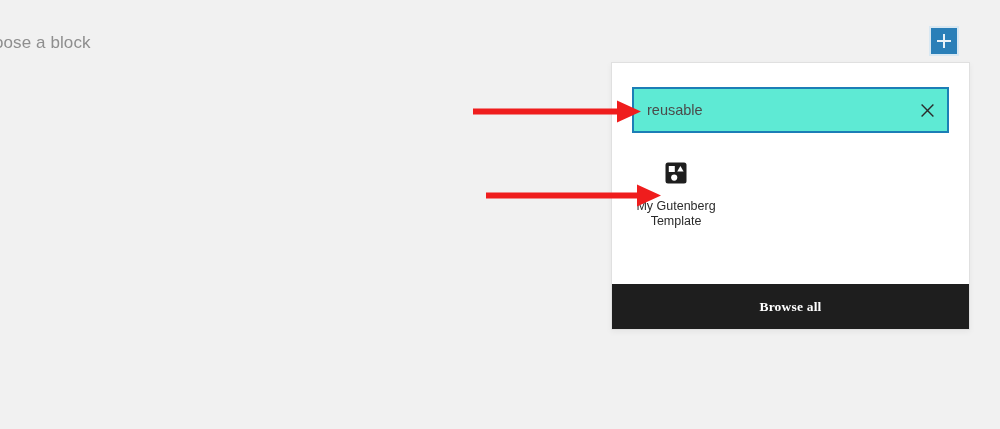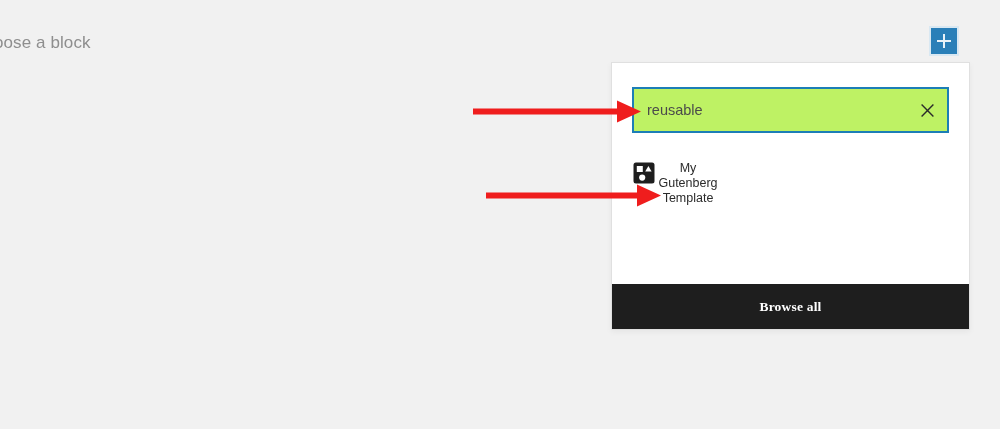--- a/index.html
+++ b/index.html
@@ -88,21 +88,21 @@
   }
 
   #inserter-search-area {
     padding: 24px 20px 0 20px;
   }
 
   #search-field-wrap {
     position: relative;
     height: 46px;
     border: 2px solid #1c7eb6;
-    background: #bef264;
+    background: #5eead4;
     box-sizing: border-box;
     display: flex;
     align-items: flex-end;
   }
   #search-input {
     border: 0;
     outline: 0;
     background: transparent;
     font-family: "Liberation Sans", sans-serif;
     font-size: 14.5px;
@@ -142,21 +142,22 @@
     flex-wrap: wrap;
     gap: 0;
   }
   .block-item {
     width: 88px;
     border: 0;
     background: transparent;
     padding: 0;
     cursor: pointer;
     display: flex;
-    flex-direction: row;
+    flex-direction: column;
+    align-items: center;
     font-family: "Liberation Sans", sans-serif;
   }
   .block-item-icon {
     width: 24px;
     height: 24px;
     margin-bottom: 14px;
     display: block;
   }
   .block-item-label {
     font-size: 12.5px;

